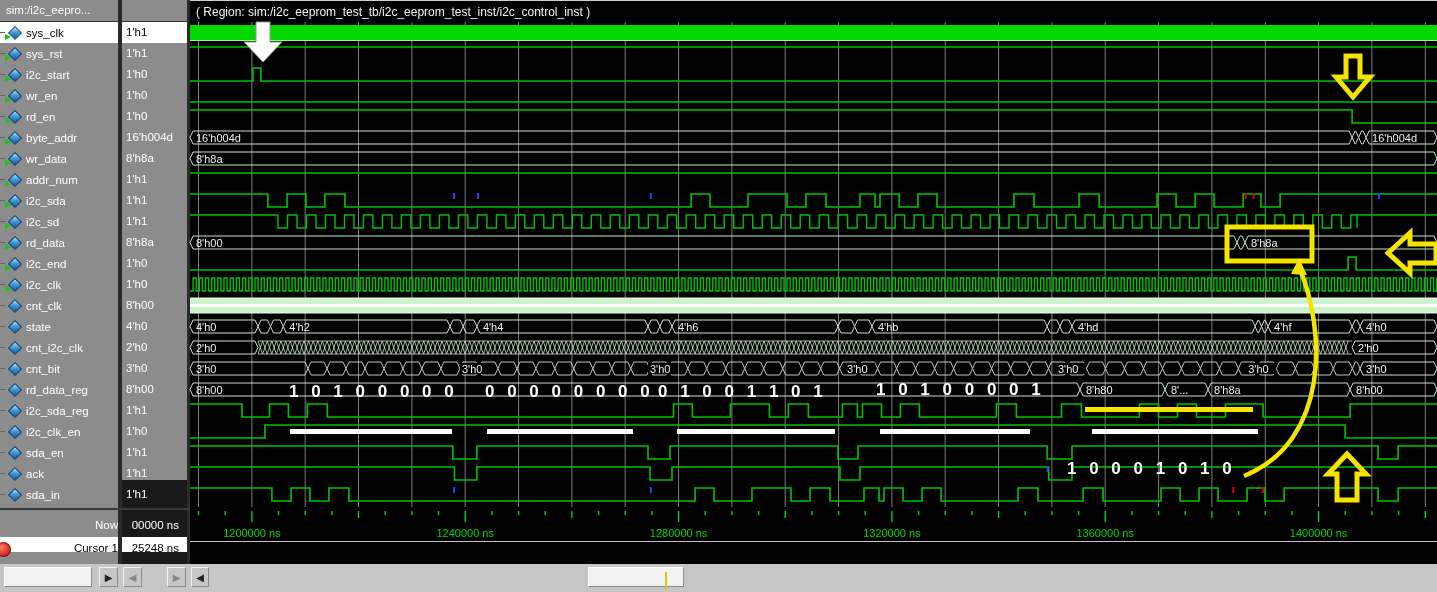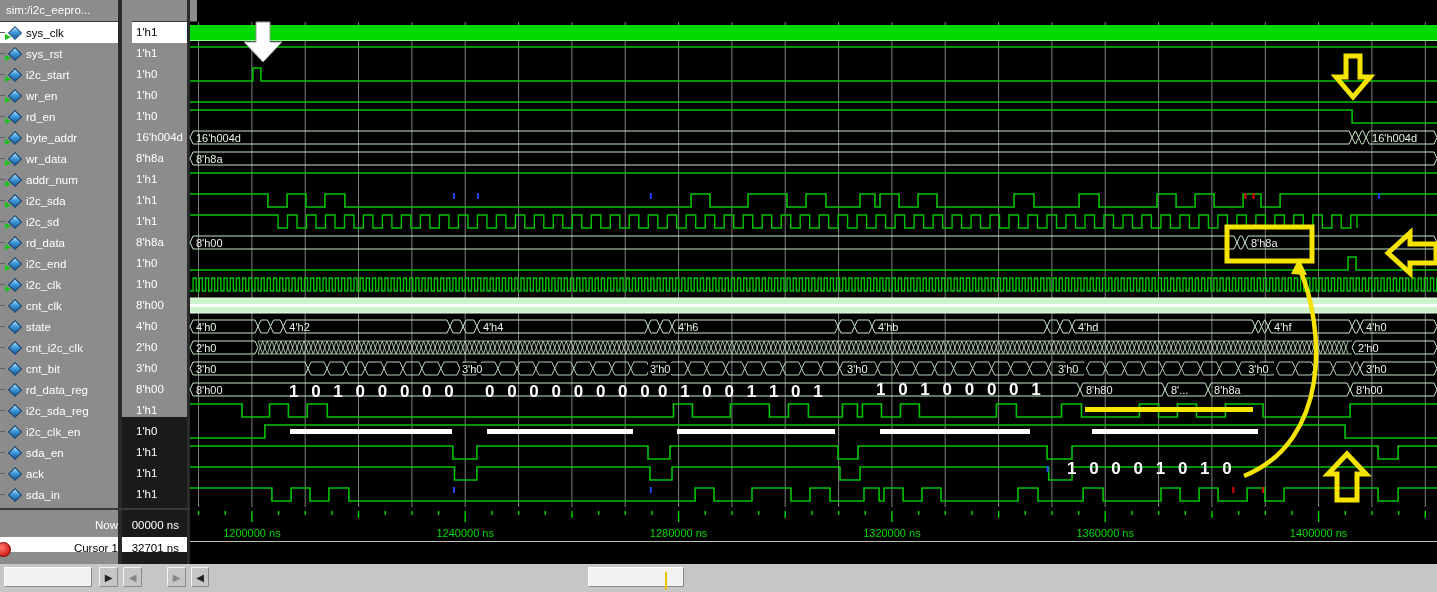--- a/index.html
+++ b/index.html
@@ -1,21 +1,21 @@
 <!DOCTYPE html>
 <html><head>
 <meta charset="utf-8">
 <style>
   html,body{margin:0;padding:0;background:#000;}
   #app{position:relative;width:1437px;height:592px;overflow:hidden;
        font-family:"Liberation Sans","DejaVu Sans",sans-serif;background:#000;}
   
   #leftpanel{position:absolute;left:0;top:0;width:190px;height:592px;background:#1a1a1a;}
   .col-names{position:absolute;left:0;top:0;width:118px;height:592px;background:#8c8c8c;}
-  .col-vals{position:absolute;left:122px;top:0;width:65px;height:417px;background:#8c8c8c;padding-left:10px;}
+  .col-vals{position:absolute;left:122px;top:0;width:65px;height:480px;background:#8c8c8c;}
   .panel-head{height:21px;line-height:21px;color:#fff;font-size:11.5px;padding-left:6px;
               border-bottom:1px solid #3a3a3a;white-space:nowrap;overflow:hidden;}
   .sigrow{height:21px;display:flex;align-items:center;color:#fff;font-size:11.5px;
           white-space:nowrap;overflow:hidden;}
   .sigrow.selected{background:#fff;color:#000;}
   .valrow{height:21px;line-height:21px;color:#fff;font-size:11.5px;padding-left:4px;
           white-space:nowrap;overflow:hidden;}
   .valrow.selected{background:#fff;color:#000;}
   .tree-dash{width:5px;height:1px;background:#5f5f5f;flex:0 0 5px;}
   .icon{position:relative;width:17px;height:15px;flex:0 0 17px;margin:0 3px 0 1px;}
@@ -265,24 +265,25 @@
           <div class="valrow">1'h1</div>
           <div class="valrow">1'h1</div>
         </div>
     </div>
     <div class="divider-v1"></div>
     <div class="divider-v2"></div>
     <div class="sep-line"></div>
     <div class="now-row names-meta">Now</div>
     <div class="now-row vals-meta">00000 ns</div>
     <div class="cursor-row names-meta">Cursor 1</div>
-    <div class="cursor-row vals-meta">32701 ns</div>
+    <div class="cursor-row vals-meta">25248 ns</div>
     <div class="cursor-dot"></div>
   </div>
 
+  <div id="region-head">( Region: sim:/i2c_eeprom_test_tb/i2c_eeprom_test_inst/i2c_control_inst )</div>
 
   <svg id="wavesvg" width="1437" height="592">
       <rect x="190" y="22" width="1247" height="541" fill="#000"></rect>
       <path d="M198.5 22V507M251.9 22V507M305.2 22V507M358.5 22V507M411.9 22V507M465.2 22V507M518.6 22V507M571.9 22V507M625.2 22V507M678.6 22V507M731.9 22V507M785.2 22V507M838.6 22V507M891.9 22V507M945.2 22V507M998.6 22V507M1051.9 22V507M1105.2 22V507M1158.6 22V507M1211.9 22V507M1265.3 22V507M1318.6 22V507M1371.9 22V507M1425.3 22V507" stroke="#7e7e7e" stroke-width="1" fill="none"></path>
       <g>
         <rect x="190" y="25" width="1247" height="15" fill="#00d800"></rect>
         <line x1="190" y1="40.5" x2="1437" y2="40.5" stroke="#8cff8c" stroke-width="1"></line>
       </g>
       <g>
         <path d="M190 47H1437" stroke="#00c400" stroke-width="1.6" fill="none"></path>

